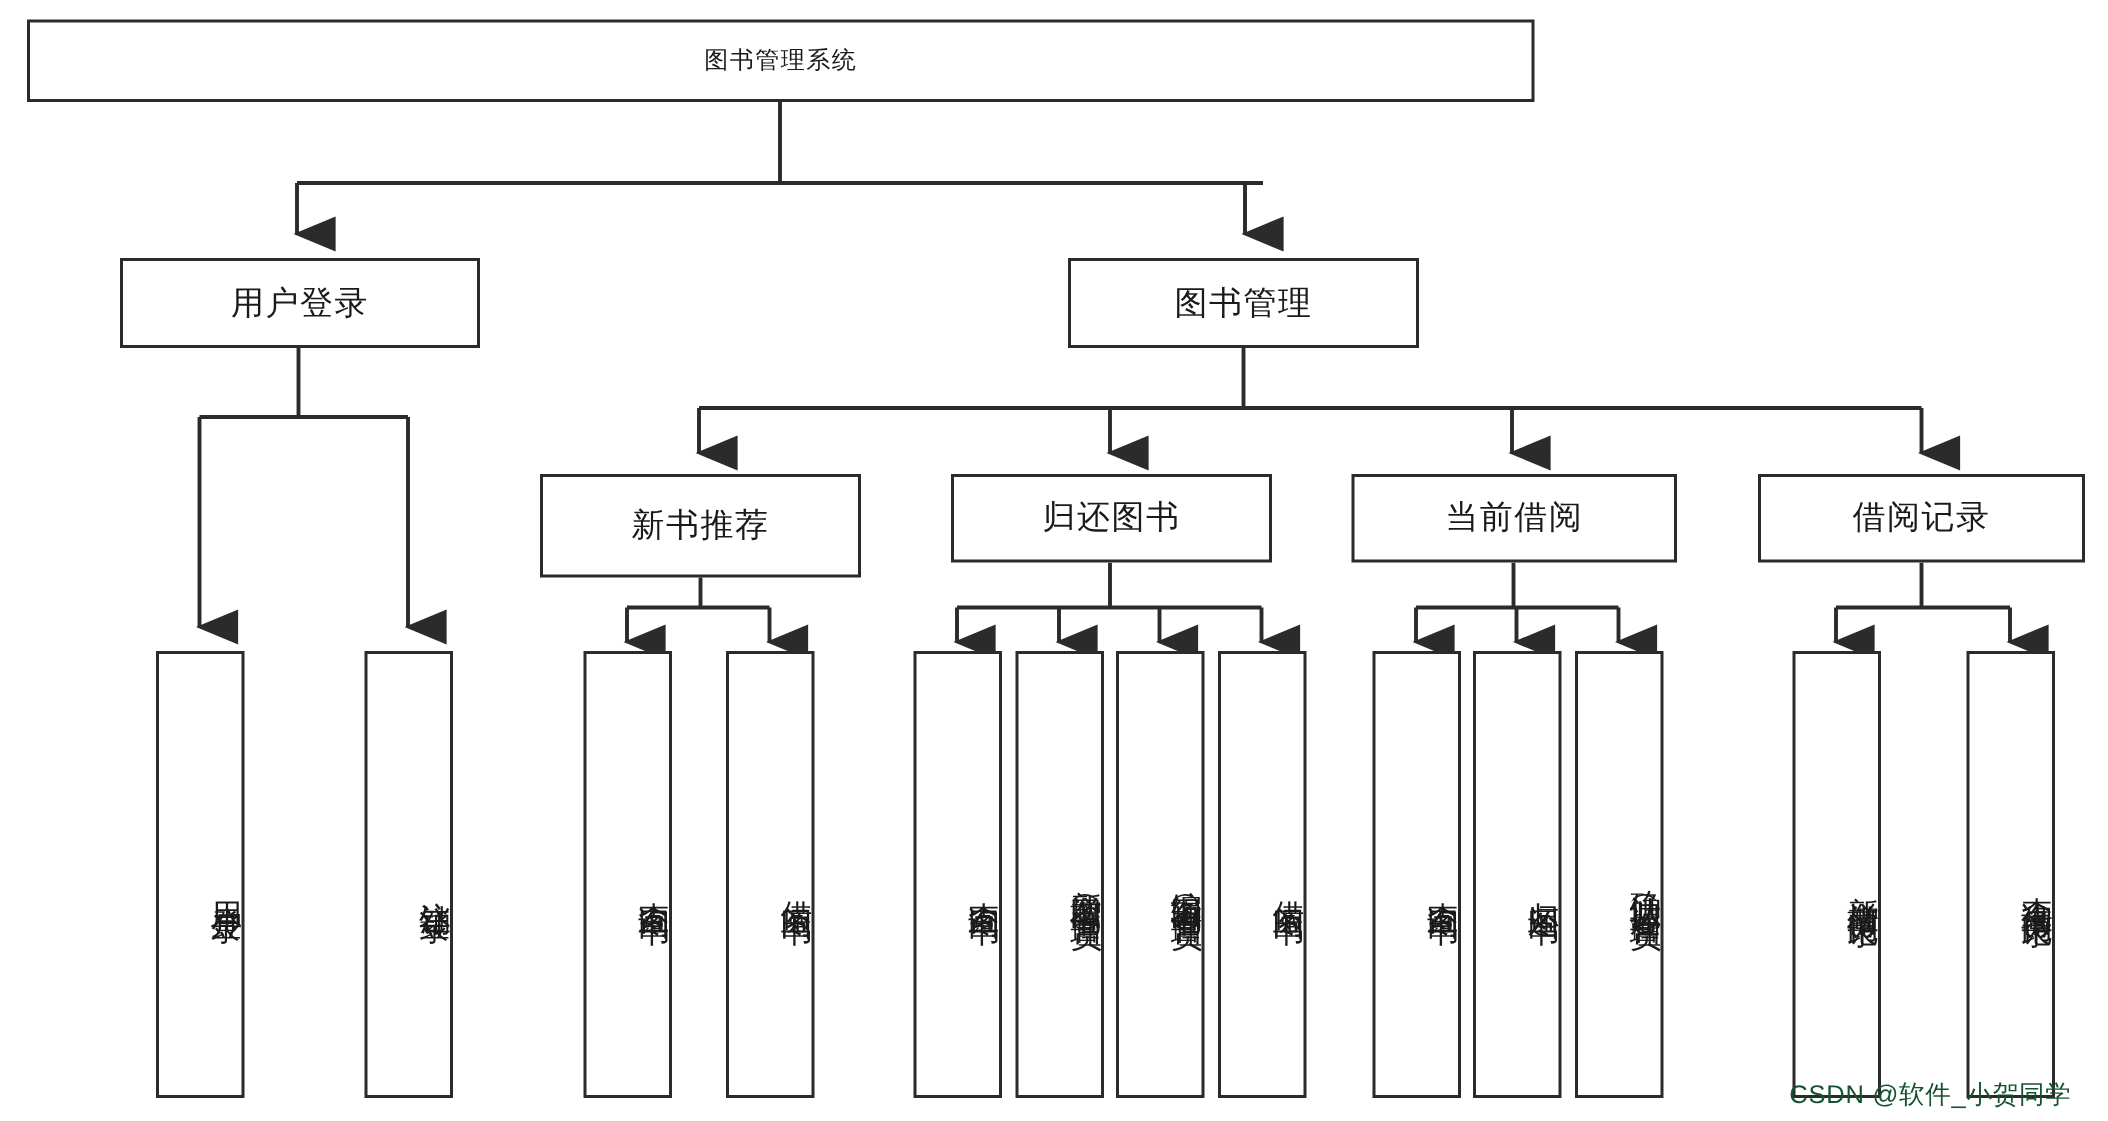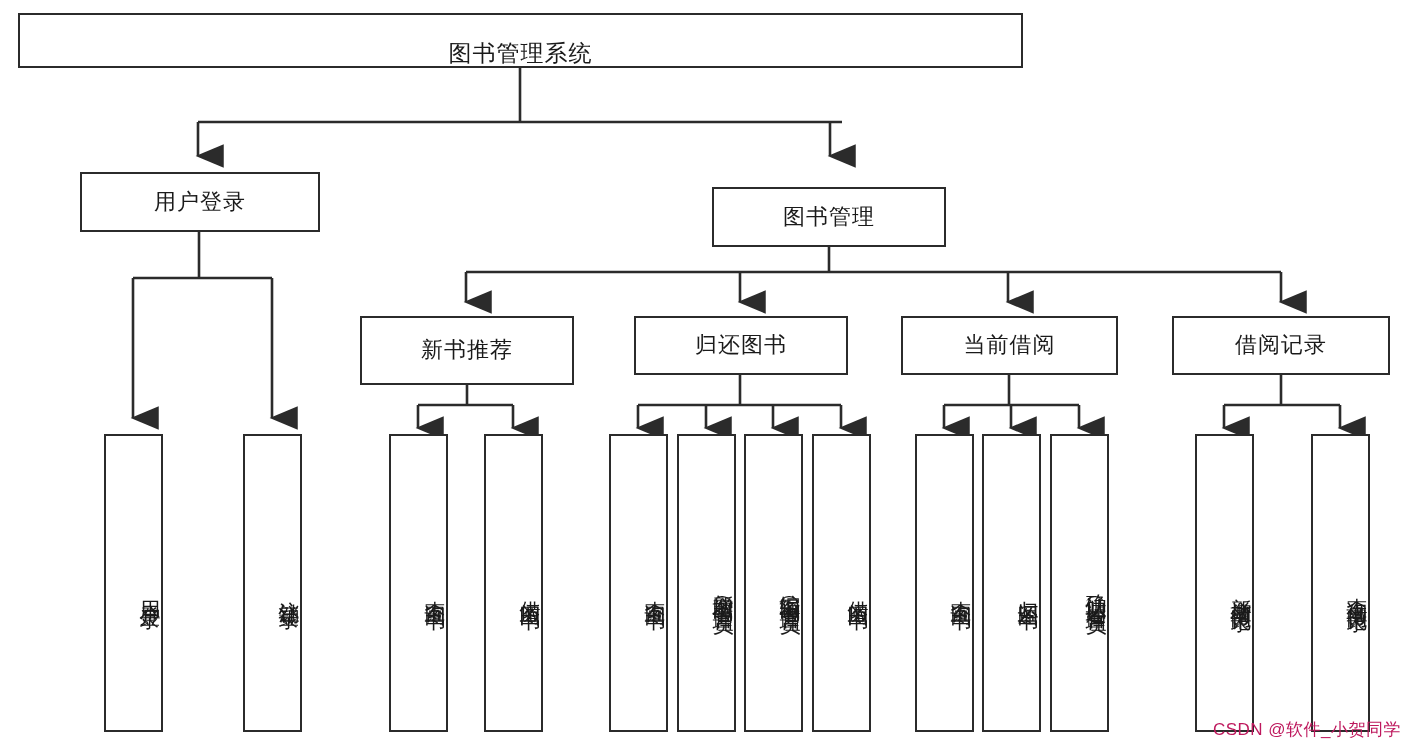--- a/index.html
+++ b/index.html
@@ -47,29 +47,28 @@
     justify-content: center;
     line-height: 1.0;
   }
   .node.vert .vtext {
     writing-mode: vertical-rl;
     text-orientation: upright;
     display: block;
     white-space: nowrap;
   }
   .node.root {
-    font-size: 23px;
-    align-items: flex-end;
+    font-size: 16px;
   }
   .watermark {
     position: absolute;
-    right: 4px;
+    right: 24px;
     bottom: 6px;
     font-size: 17px;
-    color: #be185d;
+    color: #14532d;
     letter-spacing: 0.5px;
     white-space: nowrap;
   }
 </style>
 </head>
 <body>
 
 <div id="canvas">
 
   <svg id="wires" viewBox="0 0 1405 747" xmlns="http://www.w3.org/2000/svg">
@@ -122,21 +121,21 @@
     </g>
   </svg>
 
   <div class="node horiz root" style="left:18px; top:13px; width:1005px; height:55px;">
     <span>图书管理系统</span>
   </div>
 
   <div class="node horiz" style="left:80px; top:172px; width:240px; height:60px;">
     <span>用户登录</span>
   </div>
-  <div class="node horiz" style="left:712px; top:172px; width:234px; height:60px;margin-top:15px;">
+  <div class="node horiz" style="left:712px; top:172px; width:234px; height:60px;">
     <span>图书管理</span>
   </div>
 
   <div class="node horiz" style="left:360px; top:316px; width:214px; height:69px;">
     <span>新书推荐</span>
   </div>
   <div class="node horiz" style="left:634px; top:316px; width:214px; height:59px;">
     <span>归还图书</span>
   </div>
   <div class="node horiz" style="left:1172px; top:316px; width:218px; height:59px;">

